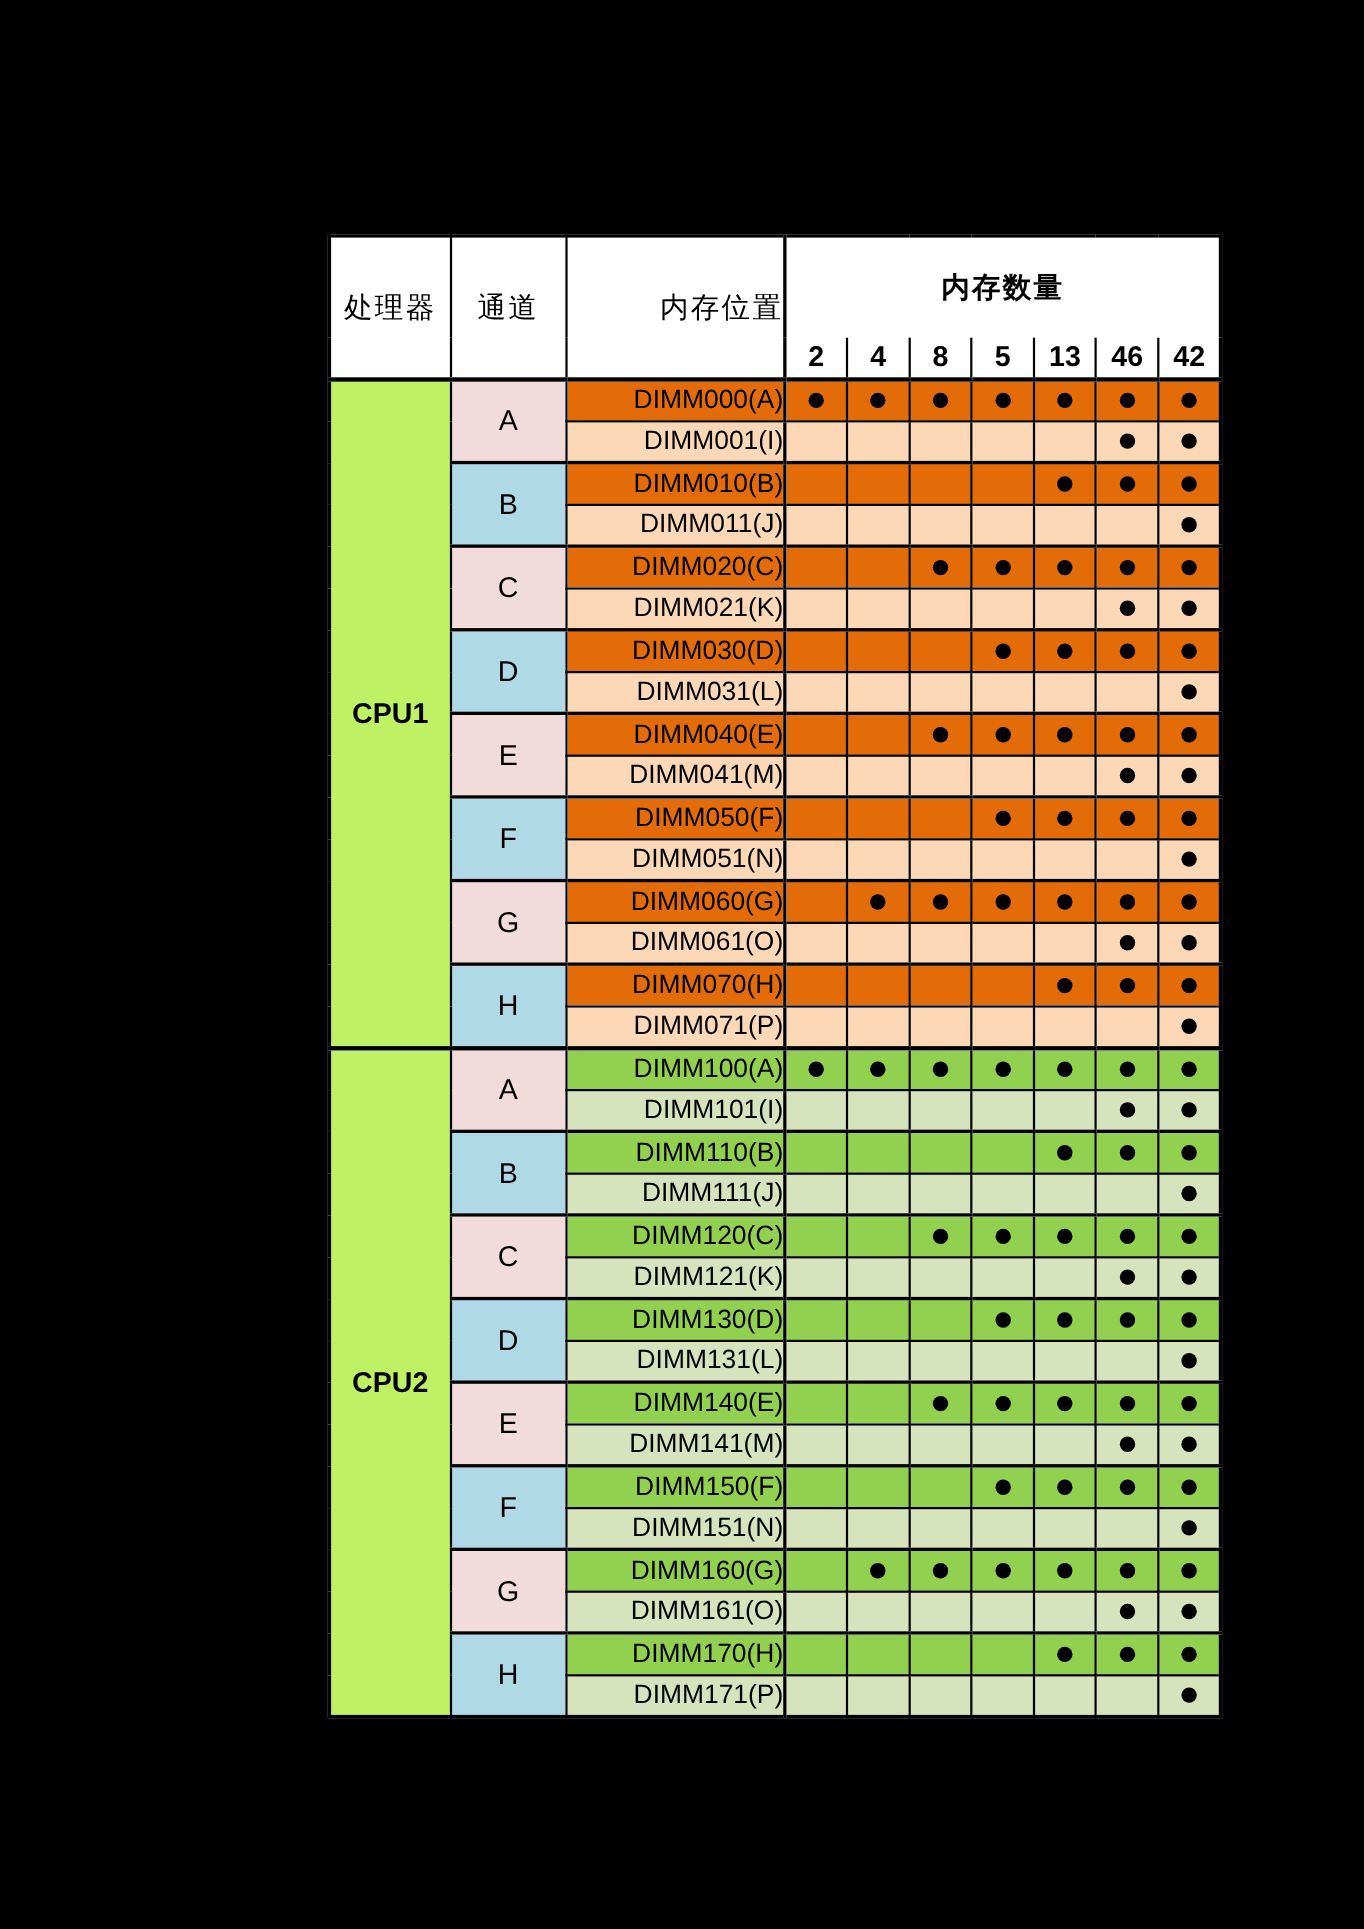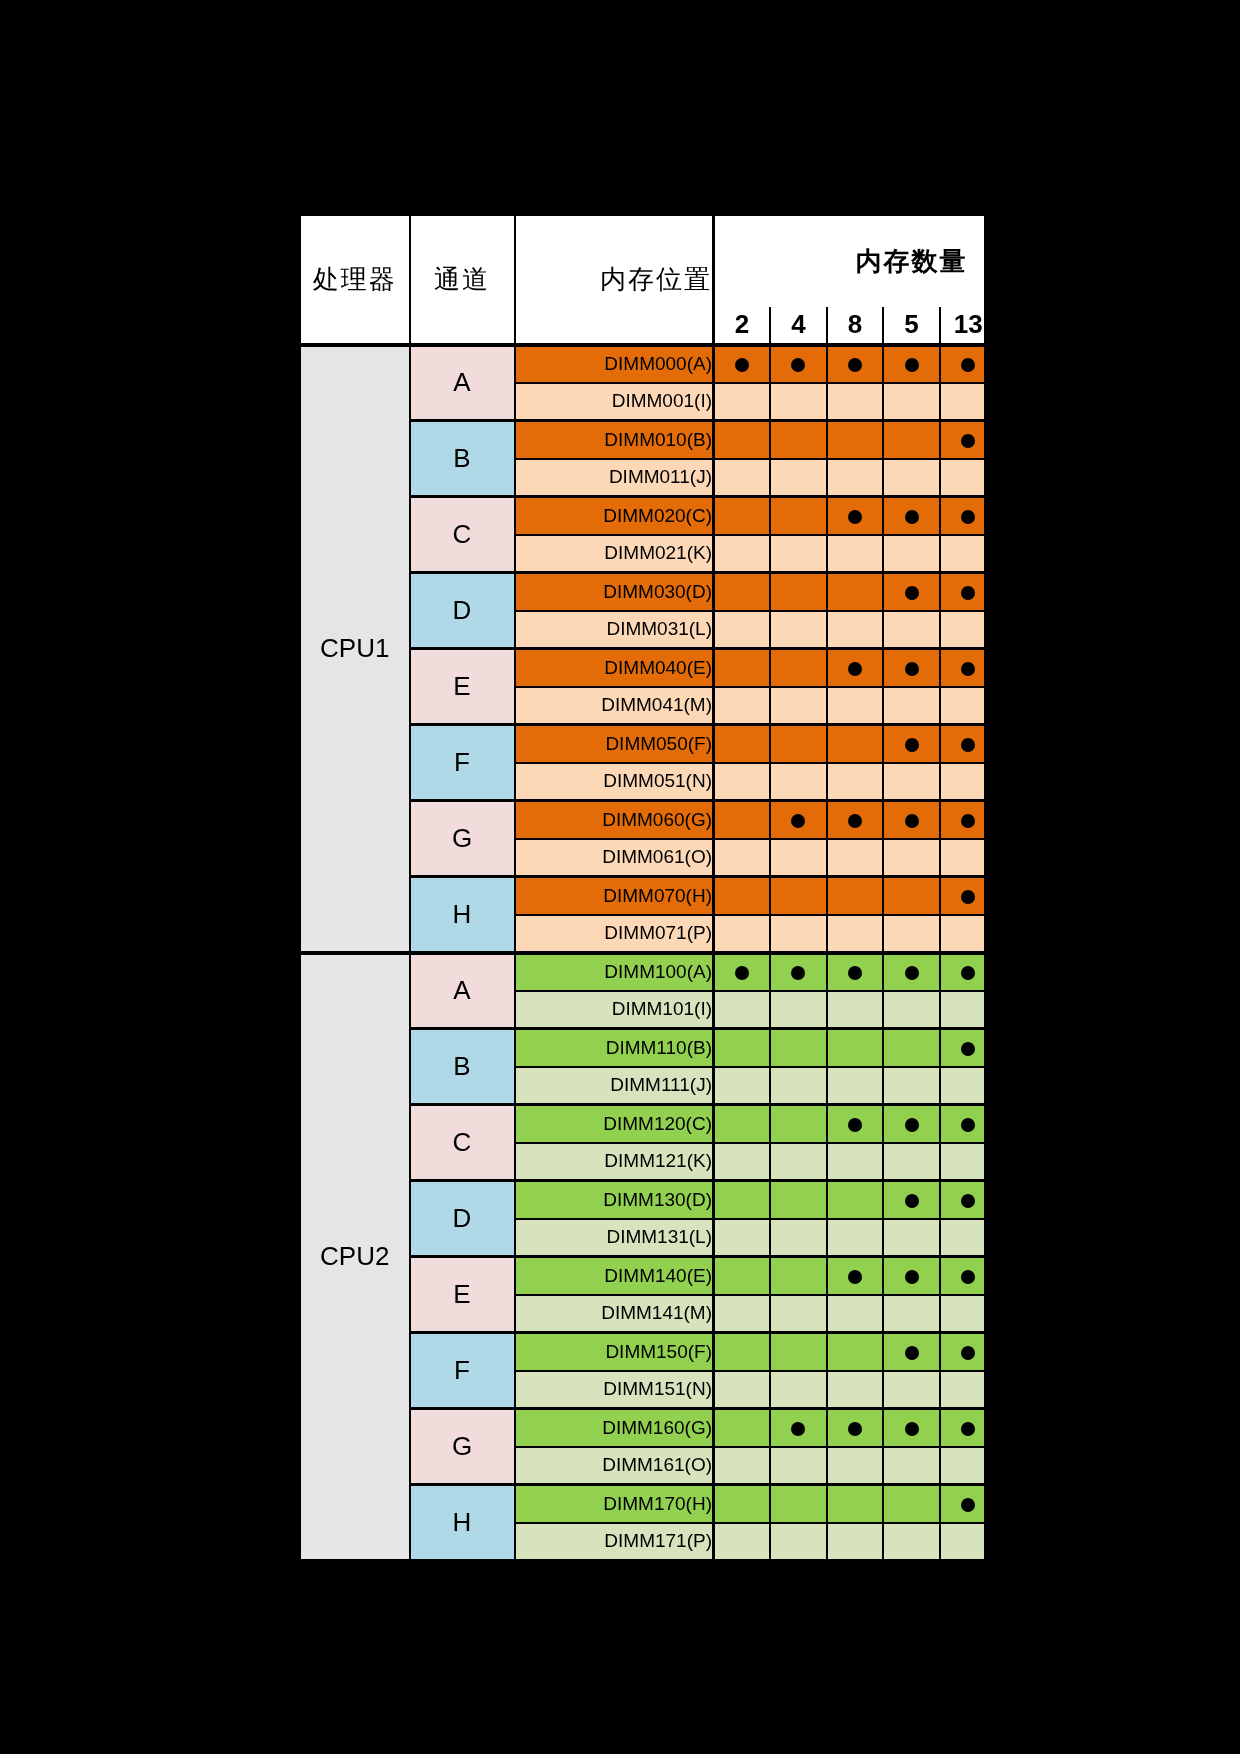--- a/index.html
+++ b/index.html
@@ -4,21 +4,21 @@
 <style>
   html, body { margin: 0; padding: 0; }
   body {
     width: 1240px; height: 1754px;
     background: #000;
     font-family: "Liberation Sans", "DejaVu Sans", sans-serif;
     -webkit-font-smoothing: antialiased;
   }
   .page {
     position: relative;
-    width: 984px; height: 1754px;
+    width: 1240px; height: 1754px;
     background: var(--c-page-bg, #000);
     overflow: hidden;
   }
   table.dimm-table {
     position: absolute;
     left: 298px; top: 213px;
     width: 810px;
     border-collapse: collapse;
     table-layout: fixed;
     background: #fff;
@@ -50,29 +50,29 @@
   }
   .loc-col { border-right: 3px solid var(--c-border, #000); text-align: right; }
   th.th-quantity { border-left: 3px solid var(--c-border, #000); font-weight: bold; }
 
   
   tbody tr { height: 38px; }
   tbody tr.channel-start > td { border-top: 3px solid var(--c-border, #000); }
   tbody tr.cpu-start > td { border-top: 4px solid var(--c-border, #000); }
 
   td.cpu-cell {
-    background: #e5e5e5;
-    font-weight: normal;
+    background: #bef264;
+    font-weight: bold;
     font-size: 26px;
   }
   td.channel-cell { font-size: 26px; }
   .channel-pink { background: var(--c-pink, #F2DCDB); }
   .channel-blue { background: var(--c-blue, #B0D9E7); }
 
-  td.label-cell { font-size: 19px; }
+  td.label-cell { font-size: 24px; }
   .orange-dark { background: var(--c-orange-dark, #E36C09); }
   .orange-light { background: var(--c-orange-light, #FCD8B7); }
   .green-dark  { background: var(--c-green-dark, #92D050); }
   .green-light { background: var(--c-green-light, #D6E3BC); }
 
   td.dot-cell { text-align: center; }
   span.dot {
     display: inline-block;
     width: 14px; height: 14px;
     border-radius: 50%;

